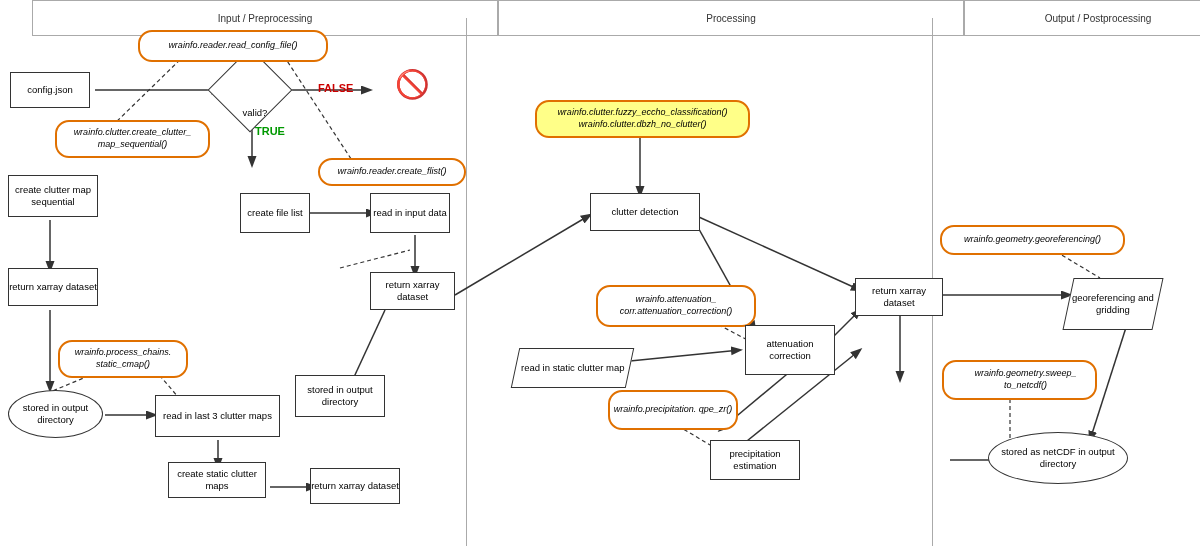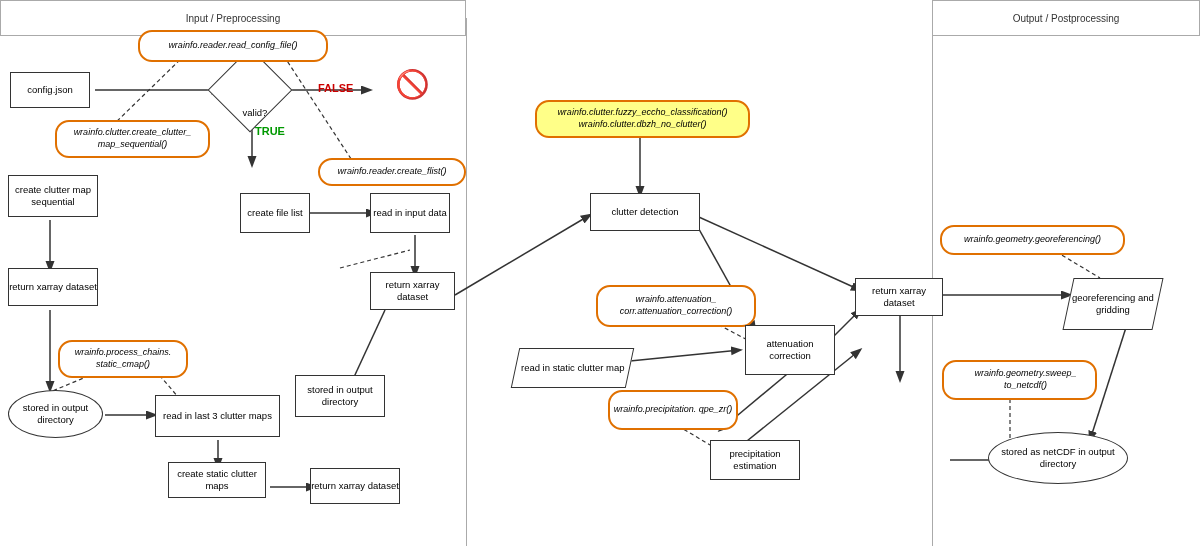--- a/index.html
+++ b/index.html
@@ -23,20 +23,21 @@
       position: absolute;
       top: 0;
       height: 36px;
       border: 1px solid #aaa;
       display: flex;
       align-items: center;
       justify-content: center;
       font-size: 10px;
       color: #333;
       background: #fff;
+      margin-left: 32px;
     }
     .col1-header { left: 0; width: 466px; }
     .col2-header { left: 466px; width: 466px; }
     .col3-header { left: 932px; width: 268px; }
 
     
     .col-divider {
       position: absolute;
       top: 18px;
       bottom: 0;
@@ -147,20 +148,23 @@
     }
 
   </style>
 </head>
 <body>
 
 <div class="diagram-container">
 
   <div class="col-header col1-header">
     <span>Input / Preprocessing</span>
+  </div>
+  <div class="col-header col2-header">
+    <span>Processing</span>
   </div>
   <div class="col-header col3-header">
     <span>Output / Postprocessing</span>
   </div>
 
   <div class="col-divider" style="left:466px;"></div>
   <div class="col-divider" style="left:932px;"></div>
 
   <svg class="arrows-svg">
 

